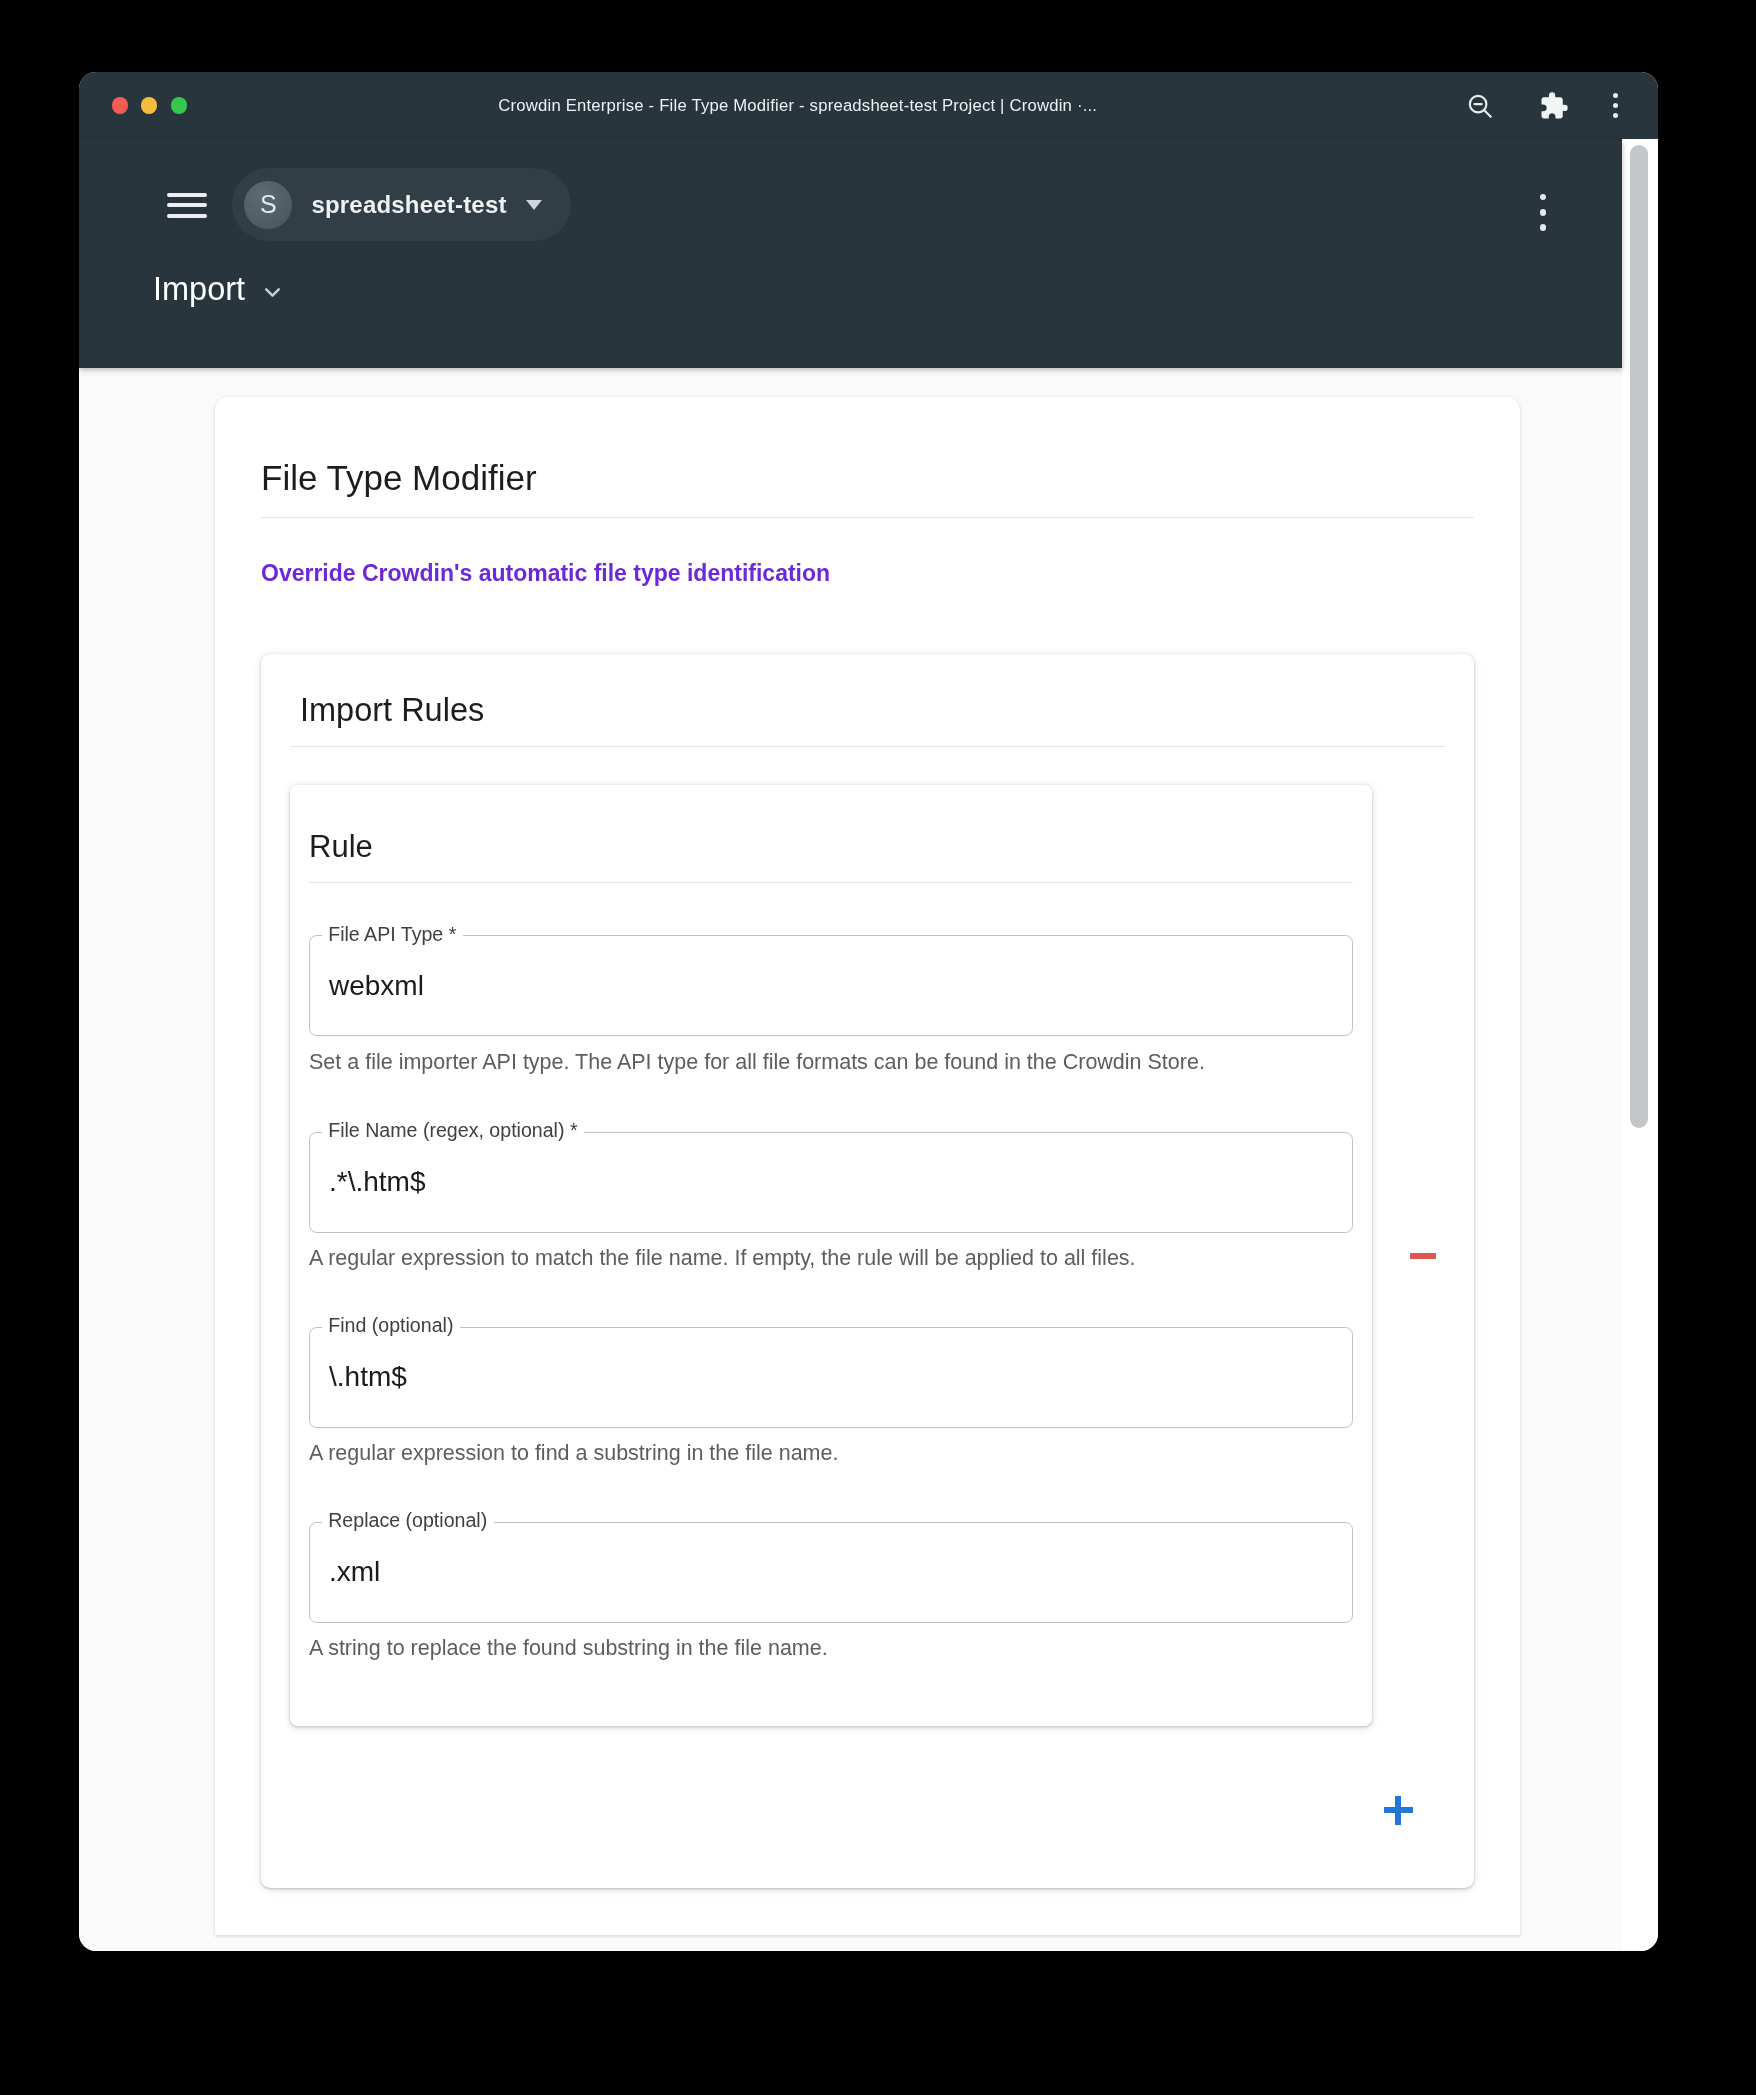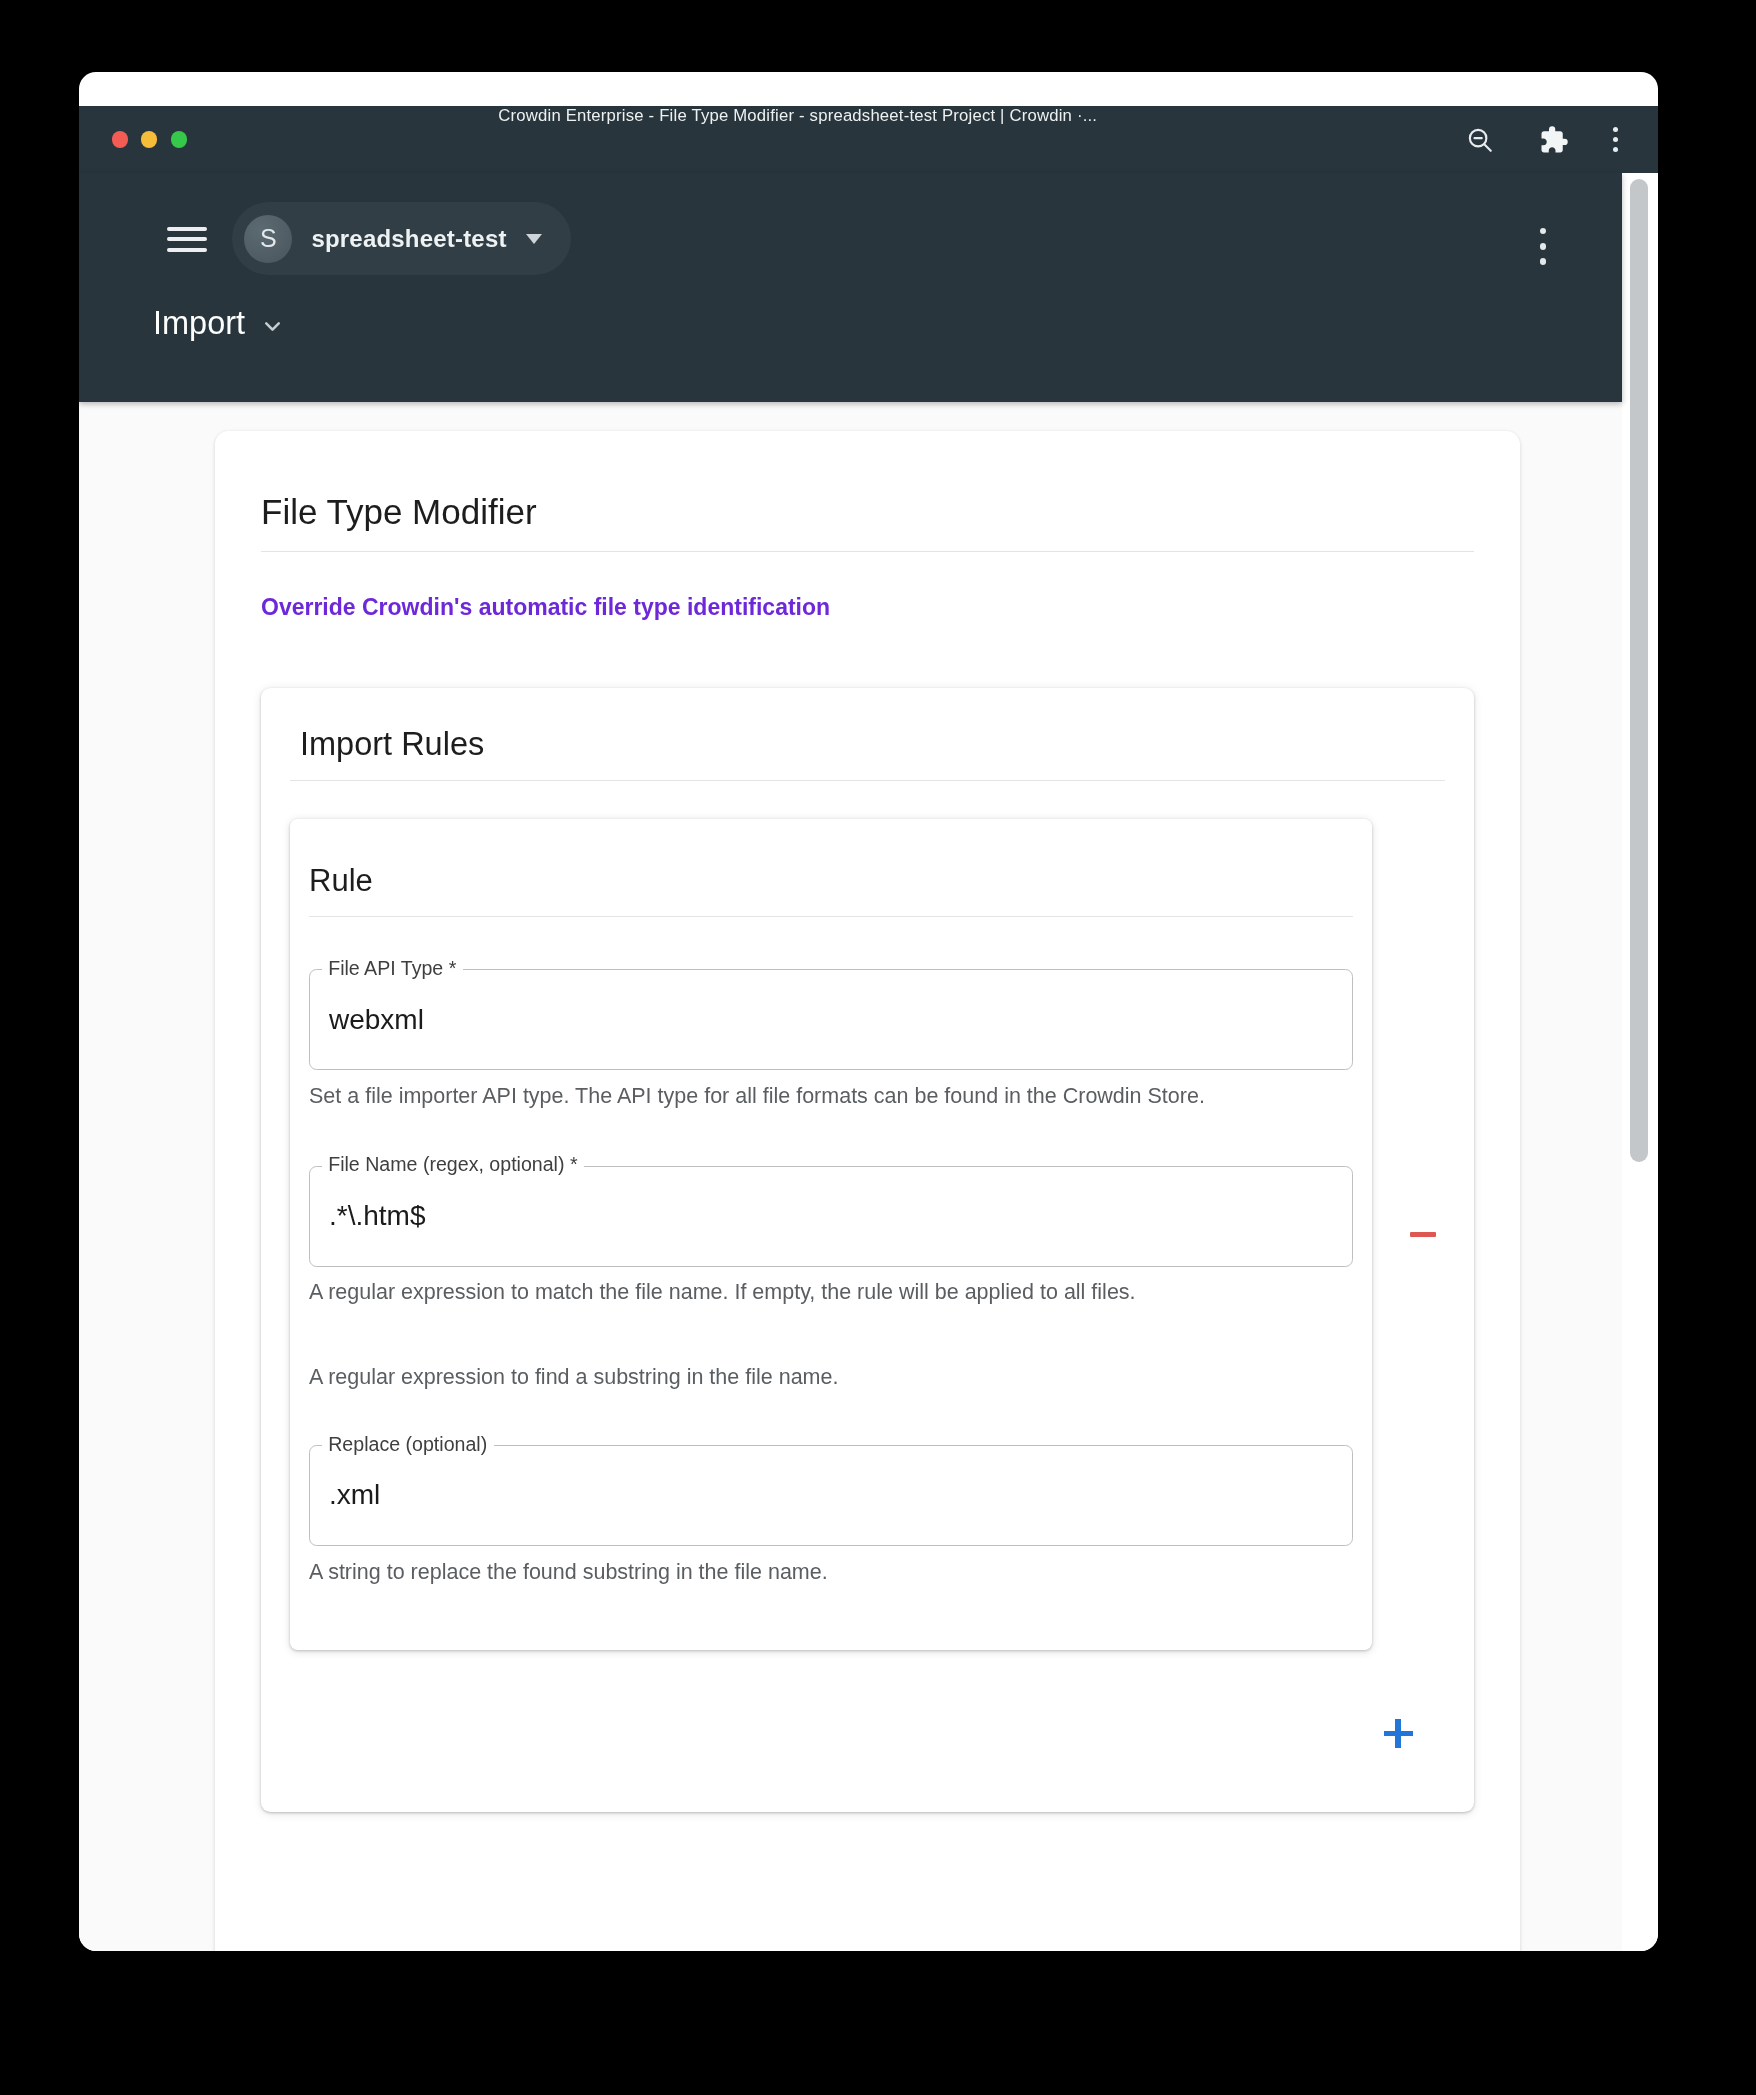--- a/index.html
+++ b/index.html
@@ -16,21 +16,21 @@
     font-family:"Liberation Sans","DejaVu Sans",sans-serif;
   }
   .window{
     position:absolute;left:79px;top:72px;width:1579px;height:1879px;
     border-radius:17px;overflow:hidden;background:#fff;
     box-shadow:0 29px 86px rgba(0,0,0,.85);
   }
   
   .titlebar{
     height:67px;background:var(--header_bg);
-    display:flex;padding:0 40px 0 32.5px;margin-top:34px;
+    display:flex;align-items:center;padding:0 40px 0 32.5px;
   }
   .lights{display:flex;gap:13.4px;align-items:center;width:105px;flex:none;}
   .light{width:16.3px;height:16.3px;border-radius:50%;}
   .light.red{background:#f25c54;}
   .light.yellow{background:#f6bd3b;}
   .light.green{background:#35c84a;}
   .titlebar-title{
     flex:1;text-align:center;color:#edf1f2;font-size:16.7px;
     white-space:nowrap;overflow:hidden;letter-spacing:0.2px;
   }
@@ -213,20 +213,24 @@
 
                 <div class="field-group first">
                   <div class="field-box">
                     <span class="field-label">File Name (regex, optional) *</span>
                     <input class="field-input" type="text" value=".*\.htm$" style="">
                   </div>
                   <div class="helper">A regular expression to match the file name. If empty, the rule will be applied to all files.</div>
                 </div>
 
                 <div class="field-group">
+                  <div class="field-box">
+                    <span class="field-label">Find (optional)</span>
+                    <input class="field-input" type="text" value="\.htm$" style="">
+                  </div>
                   <div class="helper">A regular expression to find a substring in the file name.</div>
                 </div>
 
                 <div class="field-group">
                   <div class="field-box">
                     <span class="field-label">Replace (optional)</span>
                     <input class="field-input" type="text" value=".xml" style="">
                   </div>
                   <div class="helper">A string to replace the found substring in the file name.</div>
                 </div>

